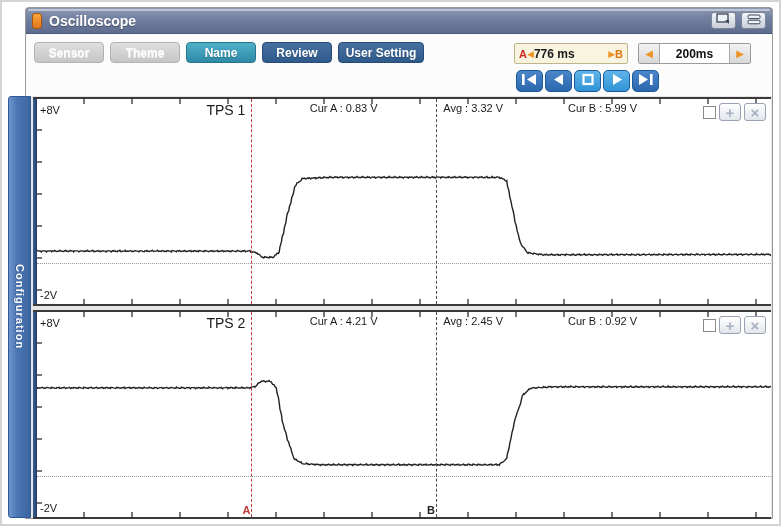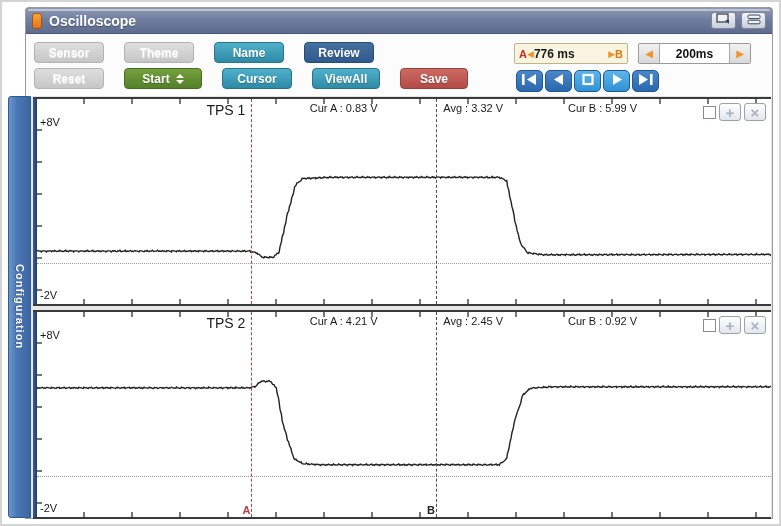--- a/index.html
+++ b/index.html
@@ -12,21 +12,21 @@
   .titlebar { position:relative; height:26px; background:linear-gradient(#8d99b4, #707f9f 45%, #5d6c8e); border-bottom:1px solid #49587a; border-radius:3px 3px 0 0; display:flex; align-items:center; padding:0 6px; }
   .titlebar::before { content:""; position:absolute; top:1px; left:2px; right:2px; height:2px; background:rgba(255,255,255,.45); border-radius:2px; }
   .app-icon { width:10px; height:16px; border-radius:3px; background:linear-gradient(#f7a73c, #e2751c); border:1px solid #a85410; margin-right:7px; z-index:1; }
   .title-text { color:#fff; font-size:14px; font-weight:bold; text-shadow:0 1px 1px rgba(0,0,0,.35); z-index:1; }
   .tb-btns { margin-left:auto; display:flex; gap:5px; z-index:1; }
   .tb-btn { width:25px; height:17px; border-radius:3px; border:1px solid #7d8598; background:linear-gradient(#f2f4f8,#c9ced9); display:flex; align-items:center; justify-content:center; cursor:pointer; }
 
   
   .toolbar { position:relative; height:62px; background:#fcfcfc; }
   .btn-rows { position:absolute; left:8px; top:8px; }
-  .btn-row { display:flex; gap:20px; margin-bottom:5px; }
+  .btn-row { display:flex; gap:6px; margin-bottom:5px; }
   .tbtn { height:21px; border-radius:4px; font-size:12px; font-weight:bold; color:#fff; display:flex; align-items:center; justify-content:center; cursor:pointer; text-shadow:0 1px 1px rgba(0,0,0,.25); padding:0 4px; }
   .w70 { width:70px; } .w78 { width:78px; } .w86 { width:86px; } .w68 { width:68px; }
   .tbtn.gray  { background:linear-gradient(#dedede,#c6c6c6); border:1px solid #b2b2b2; text-shadow:0 1px 0 rgba(255,255,255,.6); color:#fdfdfd; }
   .tbtn.teal  { background:linear-gradient(#4fb0ca,#2f8aa6); border:1px solid #26748d; }
   .tbtn.blue  { background:linear-gradient(#45709f,#2f5a8c); border:1px solid #264b77; }
   .tbtn.green { background:linear-gradient(#74a03c,#54802a); border:1px solid #466c22; }
   .tbtn.red   { background:linear-gradient(#cc6a63,#b34b46); border:1px solid #99403b; }
   .spin-ic { margin-left:6px; display:inline-flex; flex-direction:column; gap:2px; }
   .spin-ic i { display:block; width:0; height:0; border-left:4px solid transparent; border-right:4px solid transparent; }
   .spin-ic .up { border-bottom:4px solid #fff; }
@@ -59,21 +59,21 @@
   .ticks-top { position:absolute; left:4px; right:0; top:0; height:5px; background:repeating-linear-gradient(to right, transparent 0 46px, #777 46px 48px); }
   .ticks-bottom { position:absolute; left:4px; right:0; bottom:0; height:5px; background:repeating-linear-gradient(to right, transparent 0 46px, #777 46px 48px); }
   .ticks-left { position:absolute; left:4px; top:0; bottom:0; width:5px; background:repeating-linear-gradient(to bottom, transparent 0 30px, #777 30px 32px); }
   .zero-line { position:absolute; left:4px; right:0; top:80%; border-top:1px dotted #9a9a9a; }
   svg.wave { position:absolute; left:4px; top:0; width:calc(100% - 4px); height:100%; }
   .cursor-line { position:absolute; top:0; bottom:0; width:0; cursor:ew-resize; }
   .cursor-a-line { left:29.6%; border-left:1px dashed #c03b3b; }
   .cursor-b-line { left:54.6%; border-left:1px dashed #4d4d4d; }
 
   .ch-label { position:absolute; font-size:11px; color:#1a1a1a; top:3px; white-space:nowrap; }
-  .v-top    { left:7px; top:17px; }
+  .v-top    { left:7px; top:5px; }
   .v-bottom { left:7px; bottom:3px; top:auto; }
   .ch-name  { left:23.5%; font-size:14px; }
   .cur-a    { left:37.5%; }
   .avg-l    { left:55.6%;text-align:center; }
   .cur-b    { left:72.5%; }
 
   .ch-controls { position:absolute; right:5px; top:4px; display:flex; align-items:center; gap:3px; }
   .ch-check { width:13px; height:13px; background:#fff; border:1px solid #8a8a8a; cursor:pointer; }
   .ch-btn { width:22px; height:18px; border:1px solid #98a2b0; border-radius:3px; background:linear-gradient(#ffffff,#e2e6ec); color:#a7b1c2; font-weight:bold; display:flex; align-items:center; justify-content:center; cursor:pointer; font-size:15px; line-height:1; }
 
@@ -111,33 +111,21 @@
     </div>
   </div>
 
   <div class="toolbar">
     <div class="btn-rows">
       <div class="btn-row">
         <button class="tbtn gray w70">Sensor</button>
         <button class="tbtn gray w70">Theme</button>
         <button class="tbtn teal w70">Name</button>
         <button class="tbtn blue w70">Review</button>
-      </div>
-      <div class="btn-row">
-        <button class="tbtn gray w70">Reset</button>
-        <button class="tbtn green w78">
-          <span>Start</span>
-          <span class="spin-ic">
-              <i class="up"></i>
-              <i class="dn"></i>
-            </span>
-        </button>
-        <button class="tbtn teal w70">Cursor</button>
-        <button class="tbtn teal w68">ViewAll</button>
-        <button class="tbtn red w68">Save</button>
+        <button class="tbtn blue w86">User Setting</button>
       </div>
     </div>
 
     <div class="ab-box">
       <span class="ab-a">A</span>
       <span class="ab-arrow">◀</span>
       <span class="ab-val">776 ms</span>
       <span class="ab-arrow">▶</span>
       <span class="ab-b">B</span>
     </div>

